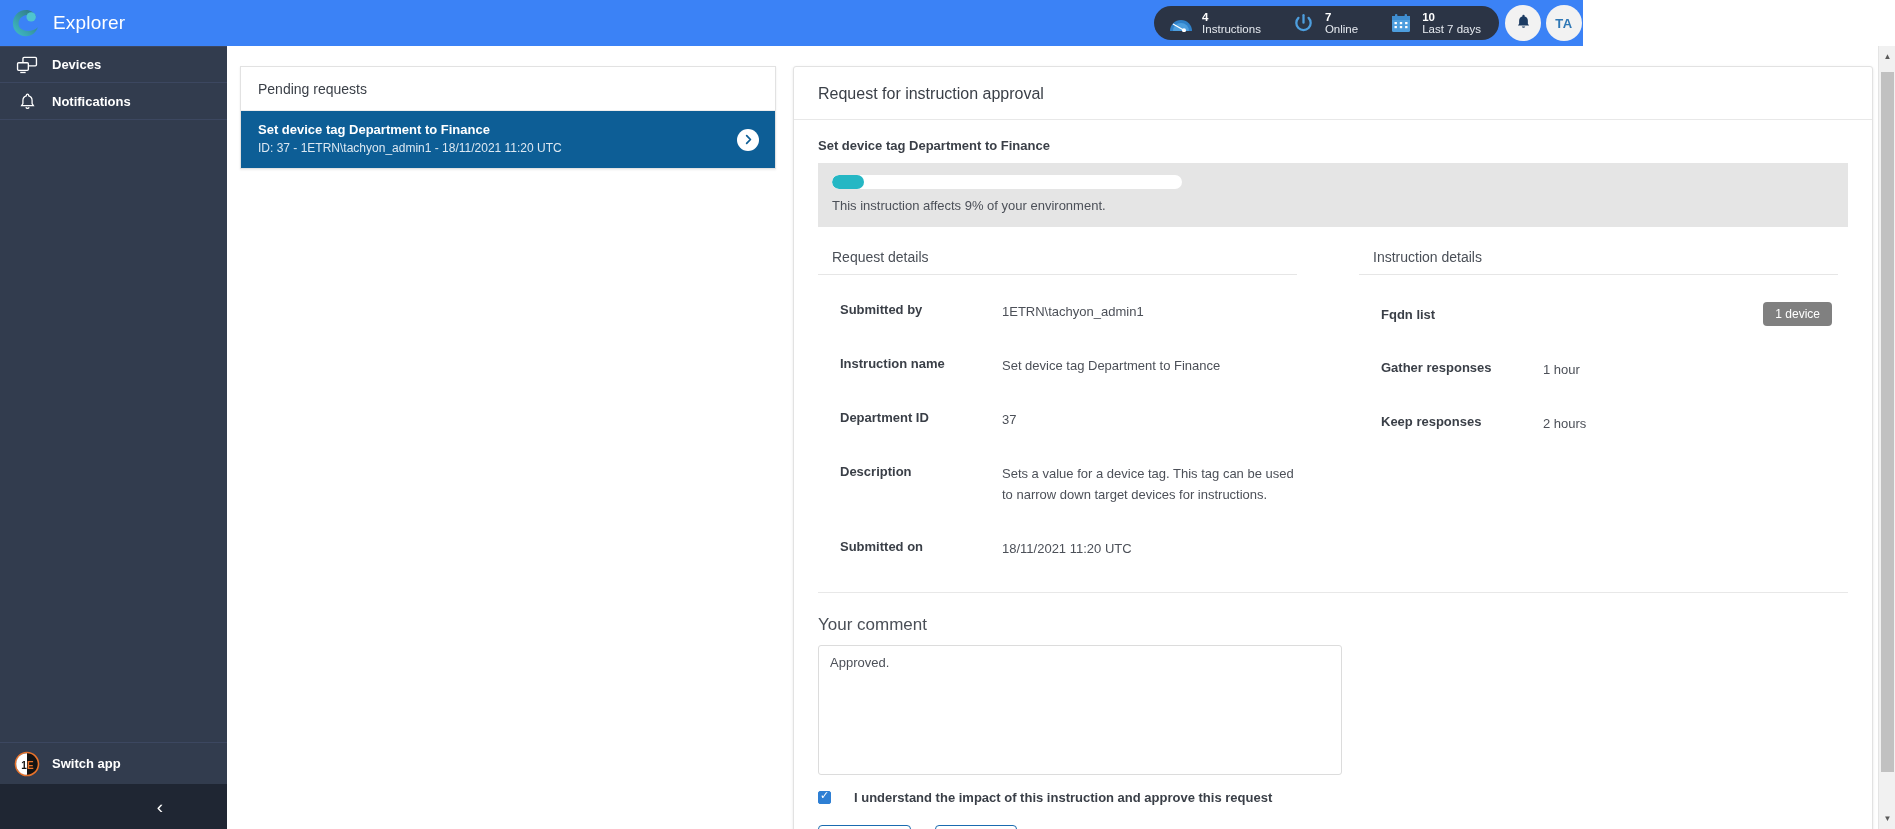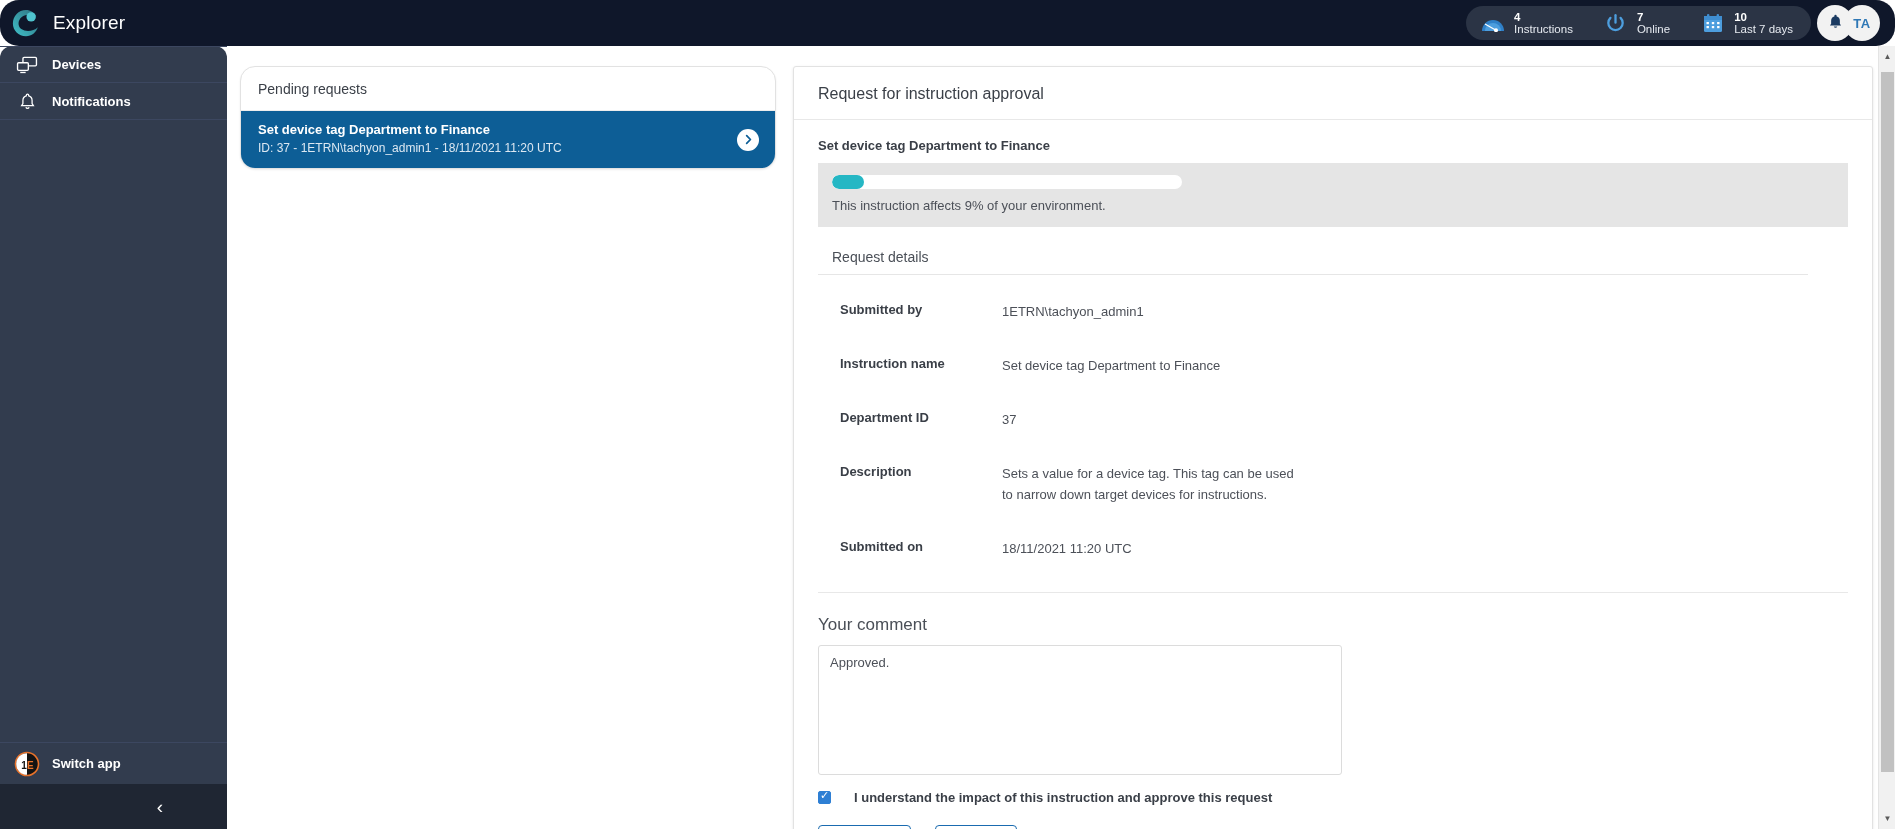--- a/index.html
+++ b/index.html
@@ -5,25 +5,24 @@
   * { box-sizing: border-box; margin: 0; padding: 0; }
   html, body {
     width: 1895px; height: 829px;
     font-family: "Liberation Sans", sans-serif;
     background: #ffffff;
     overflow: hidden;
   }
 
   
   .topbar {
-    position: absolute; top: 0; left: 0; width: 1895px; height: 46px;
-    background: #0f172a;
+    position: absolute; top: 0; left: 0; width: 1583px; height: 46px;
+    background: #3b82f6;
     display: flex; align-items: center;
     z-index: 30;
-    border-radius: 19px;
   }
   .brand { display: flex; align-items: center; padding-left: 11px; }
   .brand-logo { width: 30px; height: 30px; display: block; }
   .brand-name {
     color: #ffffff; font-size: 19px; letter-spacing: .2px;
     margin-left: 12px; font-weight: 400;
   }
 
   .topstats {
     position: absolute; right: 84px; top: 6px; height: 34px;
@@ -37,27 +36,27 @@
   .stat-txt { line-height: 1.05; }
   .stat-num { color: #ffffff; font-size: 11.5px; font-weight: bold; display: block; }
   .stat-lbl { color: #e6eaf0; font-size: 11.5px; display: block; }
 
   .round-btn {
     position: absolute; top: 5px; width: 36px; height: 36px; border-radius: 50%;
     background: #f2f2f2; display: flex; align-items: center; justify-content: center;
     border: none; cursor: pointer;
   }
   .bell-btn { right: 42px; }
-  .avatar-btn { right: 15px; background: #f2f2f2; }
+  .avatar-btn { right: 1px; background: #f2f2f2; }
   .avatar-txt { color: #2e77b5; font-size: 13px; font-weight: 600; letter-spacing: .5px; }
 
   
   .sidebar {
     position: absolute; top: 46px; left: 0; width: 227px; height: 783px;
-    background: #323c4e; z-index: 20; border-radius: 12px;
+    background: #323c4e; z-index: 20;
   }
   .nav-item {
     height: 37px; display: flex; align-items: center;
     border-bottom: 1px solid #3c4760; cursor: pointer; padding-left: 14px;
   }
   .nav-item:first-child { border-top: 1px solid #3c4760; }
   .nav-ico { width: 26px; height: 22px; display: flex; align-items: center; justify-content: center; margin-right: 12px; }
   .nav-lbl { color: #ffffff; font-size: 13px; font-weight: bold; }
 
   .switch-app {
@@ -77,21 +76,21 @@
 
   
   .page {
     position: absolute; top: 46px; left: 227px; right: 0; bottom: 0;
     background: #ffffff;
   }
 
   
   .pending-card {
     position: absolute; left: 13px; top: 20px; width: 536px;
-    background: #ffffff; border: 1px solid #e2e2e2; border-radius: 15px;
+    background: #ffffff; border: 1px solid #e2e2e2; border-radius: 0;
     box-shadow: 0 1px 2px rgba(0,0,0,.08);
     overflow: hidden;
   }
   .pending-head {
     height: 44px; display: flex; align-items: center; padding-left: 17px;
     font-size: 14px; color: #3a3f47; border-bottom: 1px solid #ededed;
   }
   .req-item {
     background: #0d5e96; padding: 11px 17px 13px 17px; position: relative; cursor: pointer;
   }
@@ -364,20 +363,37 @@
           <div class="kv">
             <div class="k">Description</div>
             <div class="v">Sets a value for a device tag. This tag can be used to narrow down target devices for instructions.</div>
           </div>
           <div class="kv">
             <div class="k">Submitted on</div>
             <div class="v">18/11/2021 11:20 UTC</div>
           </div>
         </div>
 
+        <div class="details-col right">
+          <div class="sec-title">Instruction details</div>
+          <div class="sec-rule"></div>
+
+          <div class="kv badge-row">
+            <div class="k">Fqdn list</div>
+            <span class="badge">1 device</span>
+          </div>
+          <div class="kv">
+            <div class="k">Gather responses</div>
+            <div class="v">1 hour</div>
+          </div>
+          <div class="kv">
+            <div class="k">Keep responses</div>
+            <div class="v">2 hours</div>
+          </div>
+        </div>
       </div>
 
       <div class="card-divider"></div>
     </div>
 
     <div class="comment-wrap">
       <div class="comment-title">Your comment</div>
       <textarea class="comment-box" placeholder="" style="">Approved.</textarea>
 
       <div class="consent">

